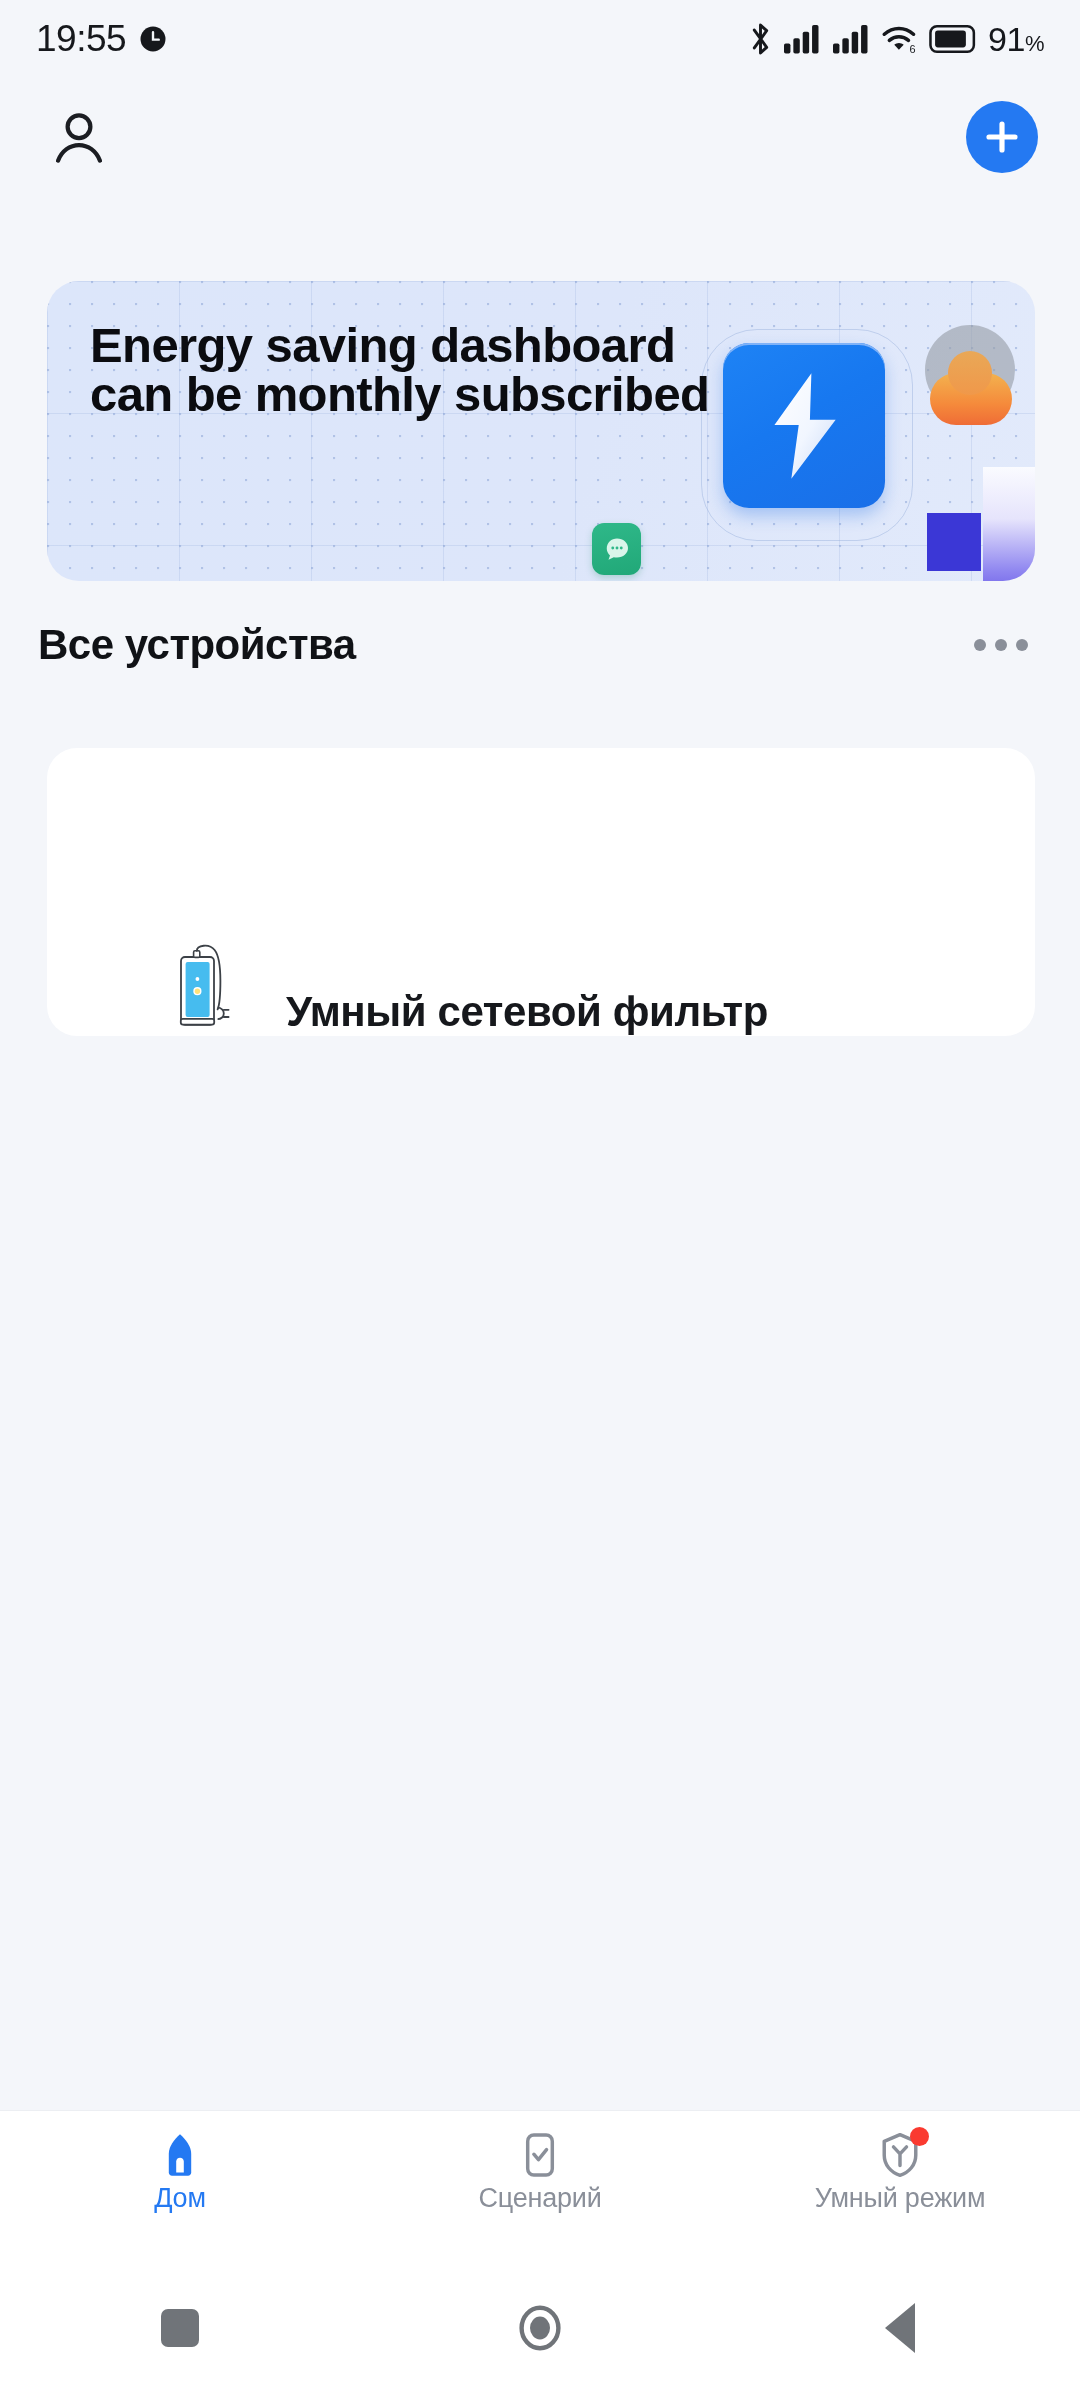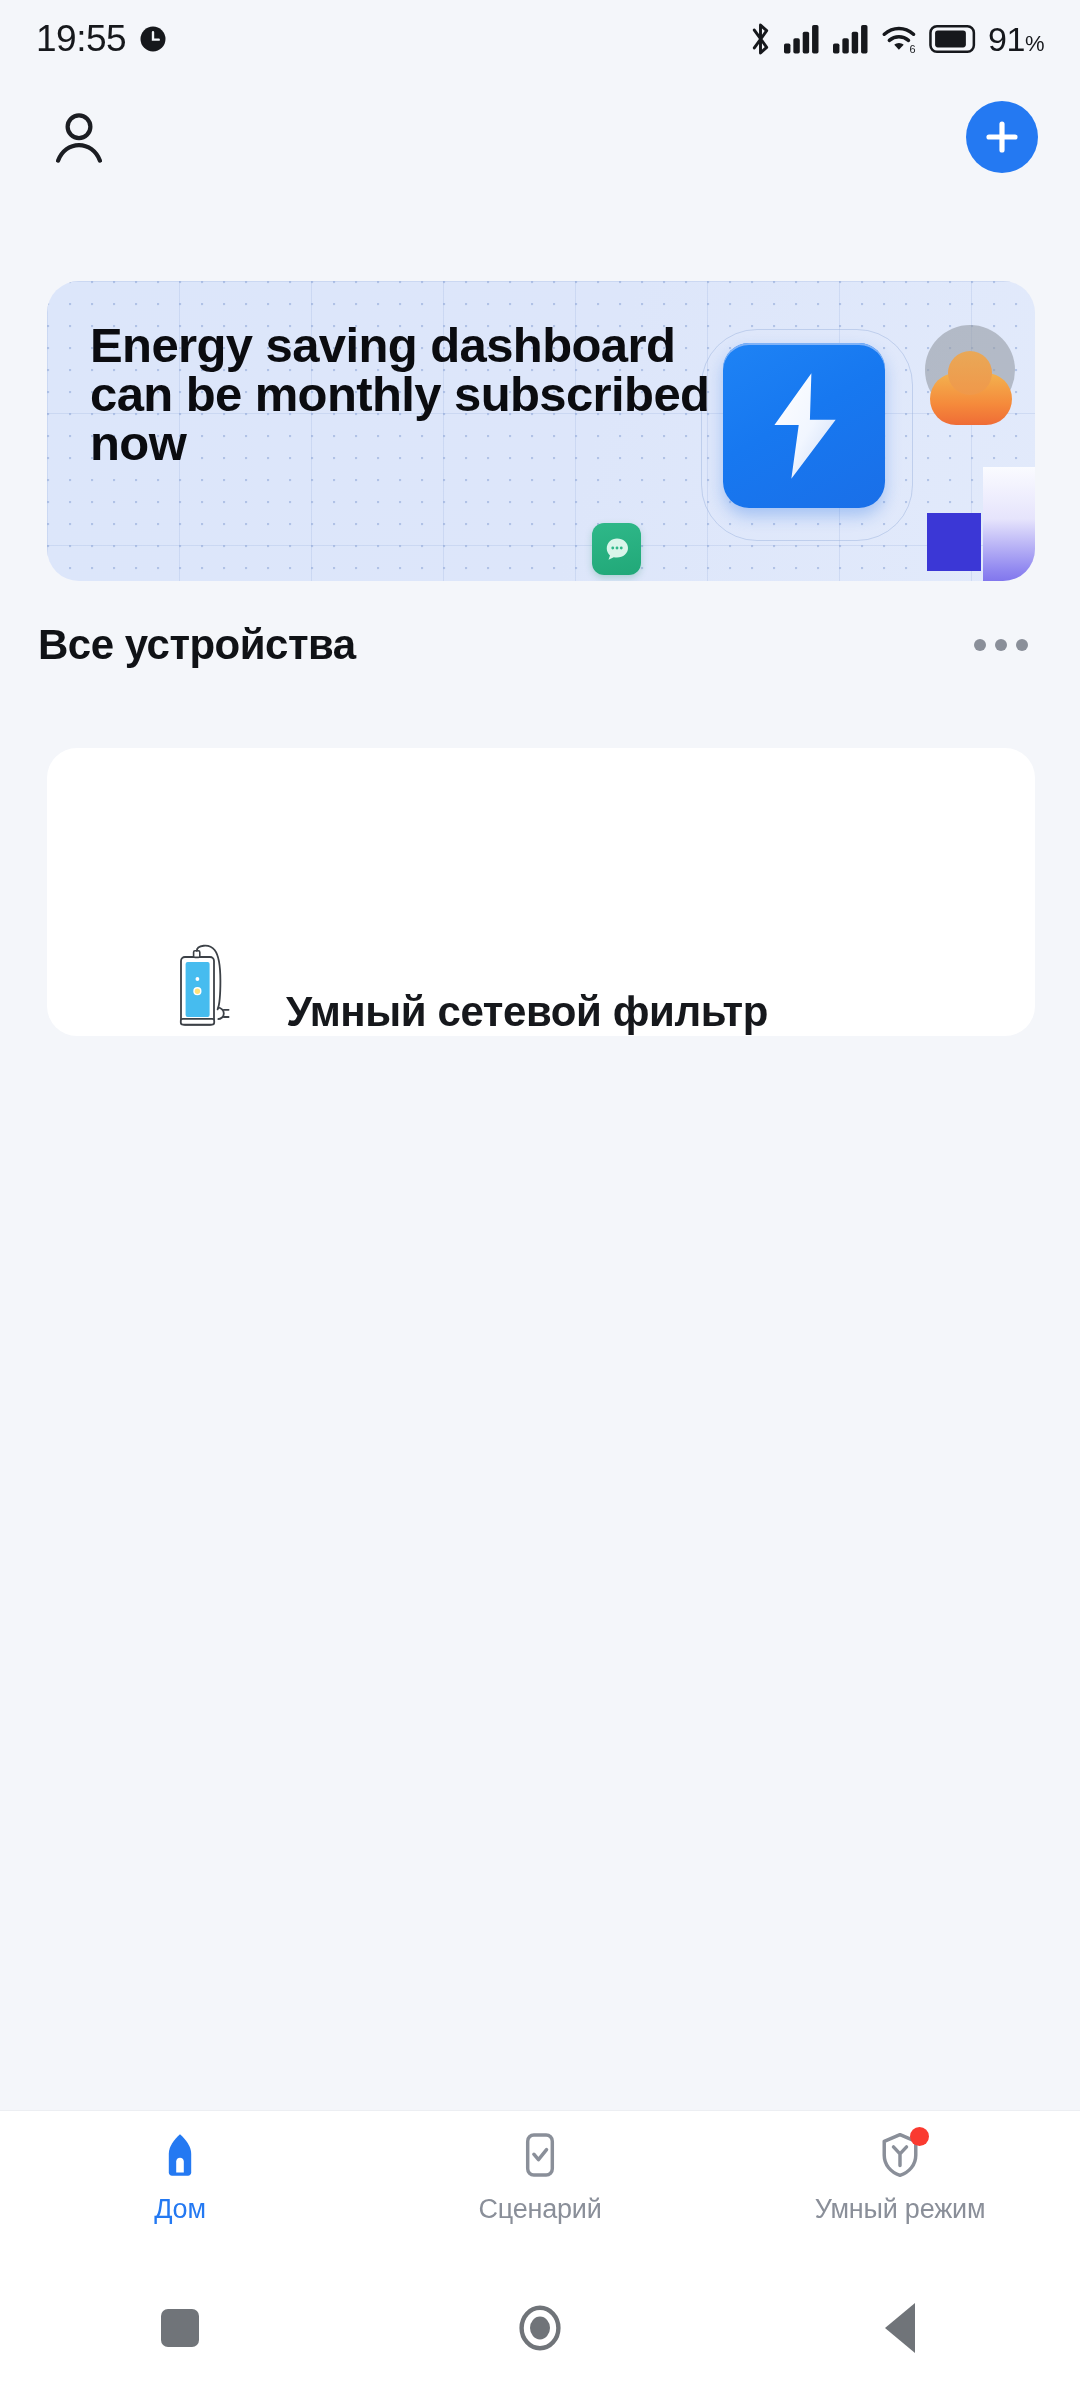--- a/index.html
+++ b/index.html
@@ -117,21 +117,21 @@
   .device-icon-wrap { width:82px; height:96px; flex:none; display:flex; align-items:center; justify-content:center; }
   .device-name { font-size:42px; font-weight:700; color:#16181C; letter-spacing:-0.4px; }
 
   
   #bottom-nav {
     position:absolute; left:0; bottom:145px; width:1080px; height:145px;
     background:#FFFFFF; border-top:1px solid #ECEEF2;
     display:flex; align-items:flex-start; padding-top:18px;
   }
   .nav-item {
-    flex:1; display:flex; flex-direction:column; align-items:center; gap:13px; position:relative;
+    flex:1; display:flex; flex-direction:column; align-items:center; gap:2px; position:relative;
   }
   .nav-icon { height:52px; display:flex; align-items:center; justify-content:center; position:relative; }
   .nav-label { font-size:27px; color:#8A8F99; letter-spacing:-0.2px; }
   .nav-item.active .nav-label { color:#2479F2; }
   .nav-badge {
     position:absolute; right:-4px; top:-2px; width:19px; height:19px;
     border-radius:50%; background:#FA3A30;
   }
 
   
@@ -249,21 +249,20 @@
       </svg>
     </div>
 
     <div id="art-purple-square"></div>
     <div id="art-gradient-panel"></div>
   </div>
 
   <div id="promo-text-block">
     <div class="promo-line">Energy saving dashboard</div>
     <div class="promo-line">can be monthly subscribed</div>
-    <div class="promo-line">now</div>
   </div>
 
 </div>
 
 <div id="section-header">
   <div id="section-title">Все устройства</div>
   <div id="section-more-btn">
     <i></i>
       <i></i>
       <i></i>

